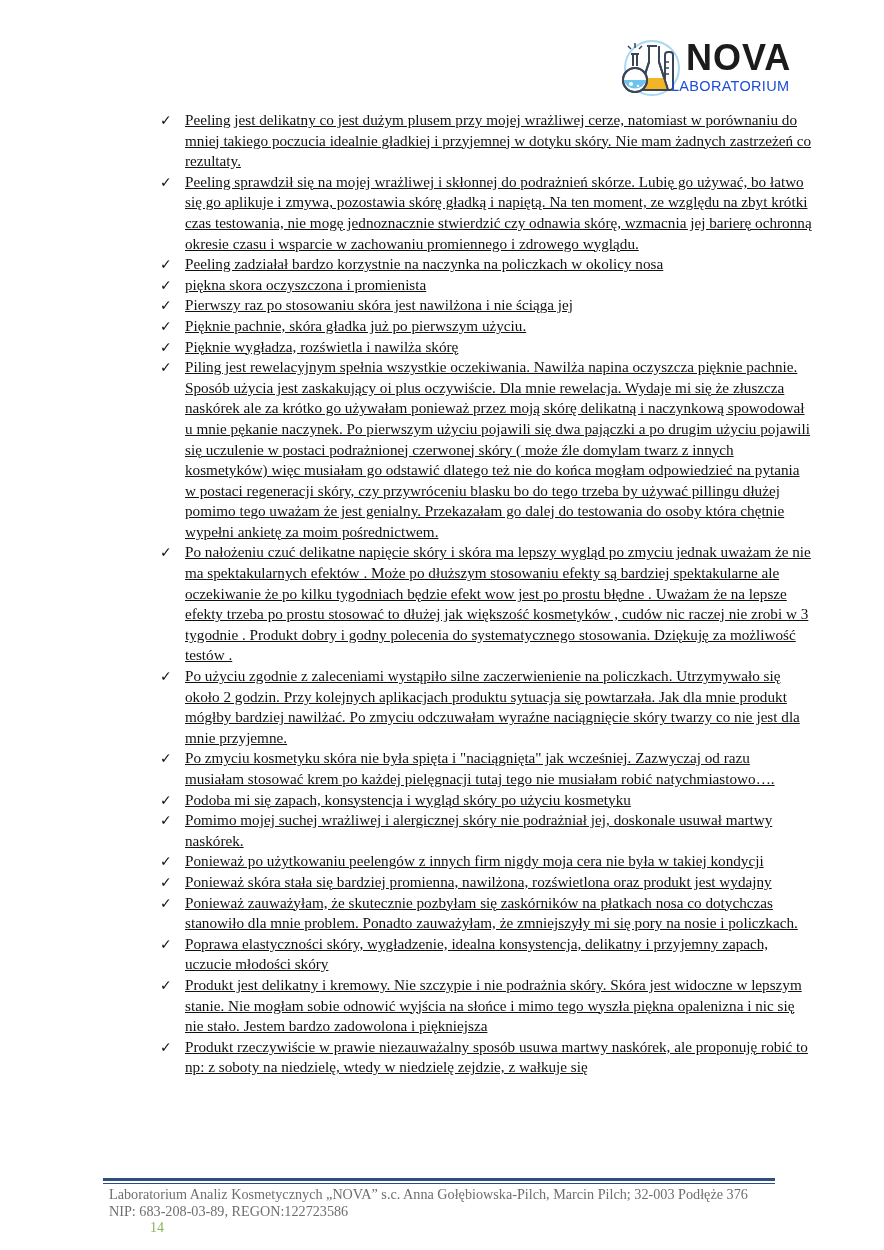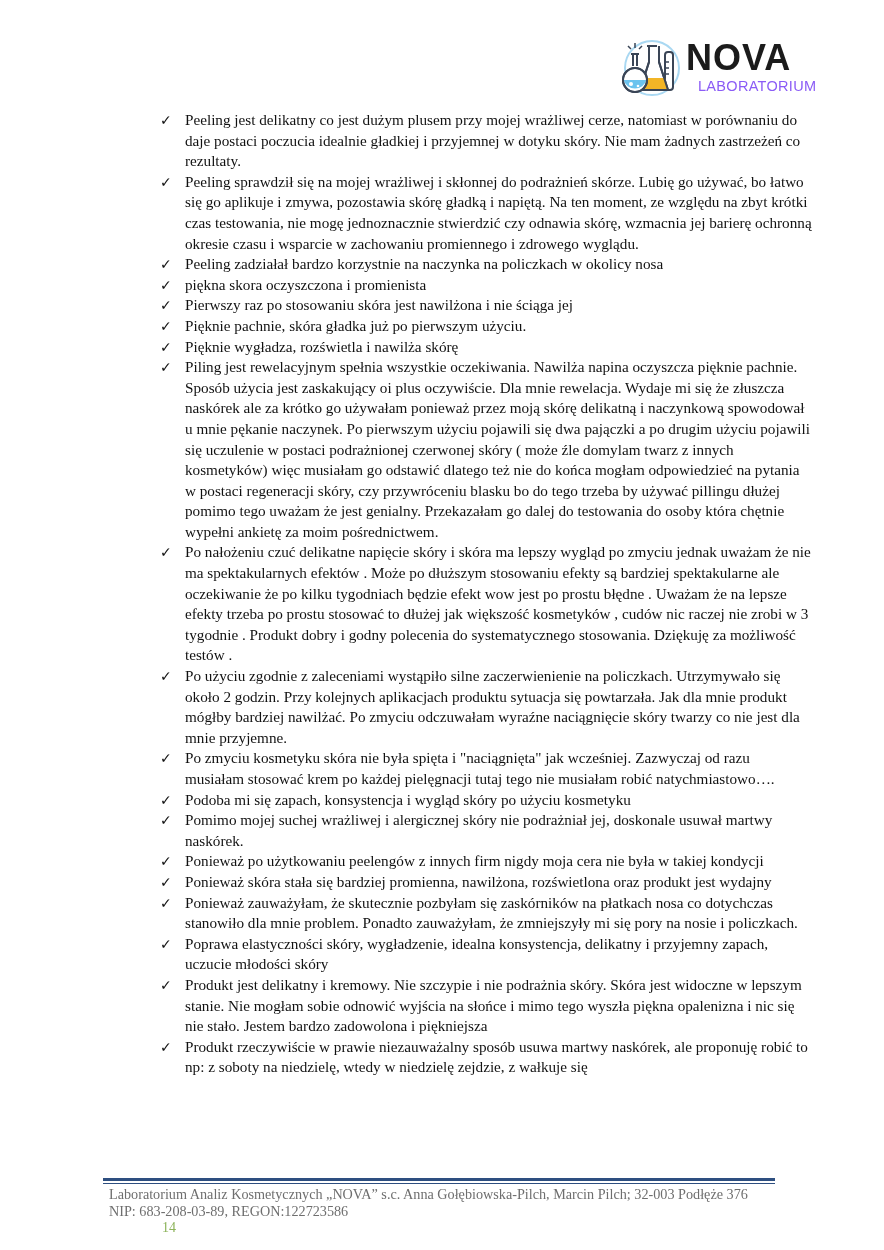--- a/index.html
+++ b/index.html
@@ -2,30 +2,30 @@
 <html><head>
 <meta charset="utf-8">
 <style>
   html, body { margin: 0; padding: 0; background: #ffffff; }
   body { width: 884px; height: 1250px; position: relative; overflow: hidden;
          font-family: "Liberation Serif", "DejaVu Serif", serif; color: #111; }
   .logo { position: absolute; left: 620px; top: 38px; width: 180px; height: 62px; text-align: center; }
   .logo-icon { position: absolute; left: 0; top: 0; width: 62px; height: 62px; }
   .logo-title { position: absolute; left: 66px; top: 0px; font-family: "Liberation Sans", "DejaVu Sans", sans-serif;
                 font-weight: bold; font-size: 36px; letter-spacing: 1px; color: #1b1b1b; line-height: 40px; }
-  .logo-sub { position: absolute; left: 78px; top: 40px; font-family: "Liberation Sans", "DejaVu Sans", sans-serif;
-              font-size: 14.5px; letter-spacing: 0.3px; color: #8b5cf6; line-height: 16px; }
+  .logo-sub { position: absolute; left: 51px; top: 40px; font-family: "Liberation Sans", "DejaVu Sans", sans-serif;
+              font-size: 14.5px; letter-spacing: 0.3px; color: #1d4ed8; line-height: 16px; }
   .list { position: absolute; left: 160px; top: 110px; width: 640px; margin: 0; padding: 0; list-style: none; }
   .item { position: relative; padding-left: 25px; font-size: 15.2px; line-height: 20.6px; }
   .check { position: absolute; left: 0; top: 0; font-family: "DejaVu Sans", sans-serif; font-size: 14px; line-height: 20.6px; }
-  .line { display: block; white-space: nowrap; }
+  .line { display: block; white-space: nowrap; text-decoration: underline; }
   .footer-rule { position: absolute; left: 103px; width: 672px; top: 1178px; height: 3px; background: #2e4f80; }
   .footer-rule2 { position: absolute; left: 103px; width: 672px; top: 1183px; height: 1px; background: #2e4f80; }
   .footer { position: absolute; left: 109px; top: 1186px; font-size: 14.2px; line-height: 16.5px; color: #6e6e6e; }
-  .page-num { position: absolute; left: 162px; top: 1220px; font-size: 14px; color: #8cb35a; }
+  .page-num { position: absolute; left: 150px; top: 1220px; font-size: 14px; color: #8cb35a; }
 </style>
 </head>
 <body>
 
 <div class="logo">
   <svg class="logo-icon" viewBox="0 0 62 62">
     <circle cx="32" cy="30" r="27" fill="none" stroke="#a9d8f2" stroke-width="2"></circle>
 
     <rect x="45" y="14" width="8" height="38" rx="3" fill="#ffffff" stroke="#3a4556" stroke-width="2"></rect>
     <line x1="45" y1="24" x2="49" y2="24" stroke="#3a4556" stroke-width="1.5"></line>
@@ -49,21 +49,21 @@
     <line x1="22" y1="8" x2="19" y2="11" stroke="#3a4556" stroke-width="1.5"></line>
   </svg>
   <div class="logo-title">NOVA</div>
   <div class="logo-sub">LABORATORIUM</div>
 </div>
 
 <ul class="list" id="review-list">
     <li class="item">
       <span class="check">✓</span>
       <span class="line">Peeling jest delikatny co jest dużym plusem przy mojej wrażliwej cerze, natomiast w porównaniu do</span>
-      <span class="line">daje postaci poczucia idealnie gładkiej i przyjemnej w dotyku skóry. Nie mam żadnych zastrzeżeń co</span>
+      <span class="line">mniej takiego poczucia idealnie gładkiej i przyjemnej w dotyku skóry. Nie mam żadnych zastrzeżeń co</span>
       <span class="line">rezultaty.</span>
     </li>
     <li class="item">
       <span class="check">✓</span>
       <span class="line">Peeling sprawdził się na mojej wrażliwej i skłonnej do podrażnień skórze. Lubię go używać, bo łatwo</span>
       <span class="line">się go aplikuje i zmywa, pozostawia skórę gładką i  napiętą. Na ten moment, ze względu na zbyt krótki</span>
       <span class="line">czas testowania, nie mogę jednoznacznie stwierdzić czy odnawia skórę, wzmacnia jej barierę ochronną</span>
       <span class="line">okresie czasu i wsparcie w zachowaniu promiennego i zdrowego wyglądu.</span>
     </li>
     <li class="item">

